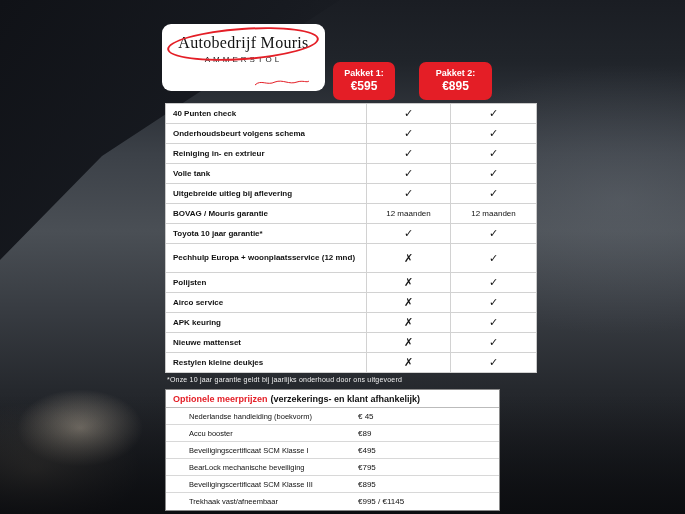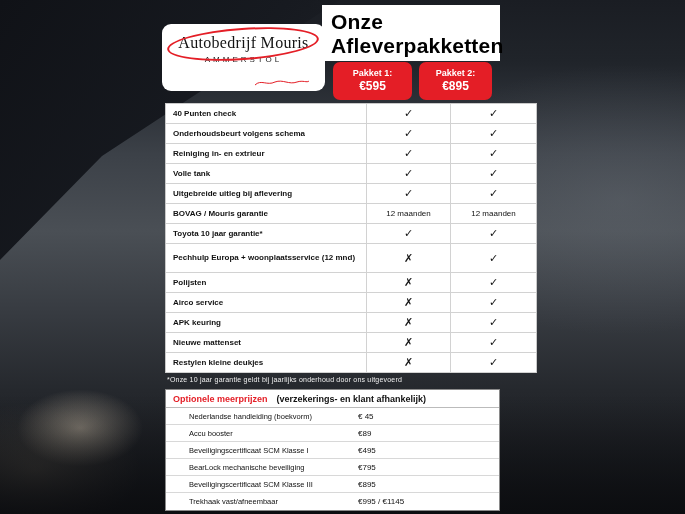--- a/index.html
+++ b/index.html
@@ -29,21 +29,21 @@
   .logo-ellipse { position:absolute; left:5px; top:4px; width:152px; height:32px;
     border:2px solid #e41e26; border-radius:50%; transform:rotate(-4deg); }
   .logo-name { font-family:"Liberation Serif", serif; font-size:16px; color:#141414;
     padding-top:10px; letter-spacing:0.3px; }
   .logo-city { font-size:8px; letter-spacing:3px; color:#222; margin-top:3px; }
   .logo-script { position:absolute; right:14px; bottom:3px; }
 
   
   .pill { position:absolute; top:62px; height:38px; background:#e41e26; border-radius:7px;
     color:#fff; text-align:center; padding-top:5px; }
-  .pill-1 { left:333px; width:79px; }
+  .pill-1 { left:333px; width:62px; }
   .pill-2 { left:419px; width:73px; }
   .pill-label { font-size:9px; font-weight:bold; line-height:12px; }
   .pill-price { font-size:12px; font-weight:bold; line-height:15px; }
 
   
   .ctable { position:absolute; left:165px; top:103px; width:372px; background:#fff;
     border:1px solid #c9c9c9; border-bottom:none; }
   .crow { display:flex; align-items:stretch; min-height:20px; border-bottom:1px solid #d2d2d2; }
   .crow.tall { min-height:29px; }
   .cfeature { flex:1; display:flex; align-items:center; padding:2px 4px 2px 7px;
@@ -55,37 +55,33 @@
 
   
   .footnote { position:absolute; left:167px; top:376px; width:340px;
     font-size:7px; color:#f0f0f0; letter-spacing:0.2px; }
 
   
   .otable { position:absolute; left:165px; top:389px; width:335px; background:#fff;
     border:1px solid #8a8a8a; }
   .ohead { display:flex; align-items:center; min-height:18px; border-bottom:1px solid #bbb;
     padding-left:7px; font-size:9px; font-weight:bold; color:#111; }
-  .ohead .red { color:#e41e26; margin-right:9px; }
+  .ohead .red { color:#e41e26; margin-right:3px; }
   .orow { display:flex; align-items:center; min-height:17px; border-bottom:1px solid #d8d8d8; }
   .orow:last-child { border-bottom:none; }
   .olabel { width:192px; padding-left:23px; font-size:7.5px; color:#111; }
   .oprice { flex:1; font-size:8px; color:#111; }
 </style>
 </head>
 <body>
 
 <div class="stage">
   <div class="bg-wedge"></div>
   <div class="bg-hood"></div>
 
-  <div class="title-block">
-    <div class="title-line">Onze</div>
-    <div class="title-line">Afleverpakketten</div>
-  </div>
 
   <div class="logo-badge">
     <div class="logo-ellipse"></div>
     <div class="logo-name">Autobedrijf Mouris</div>
     <div class="logo-city">AMMERSTOL</div>
     <svg class="logo-script" width="58" height="10" viewBox="0 0 58 10">
       <path d="M2,7 C8,1 14,8 22,4 C30,1 36,7 44,4 C50,2 54,5 56,3" fill="none" stroke="#e41e26" stroke-width="1"></path>
     </svg>
   </div>
 

